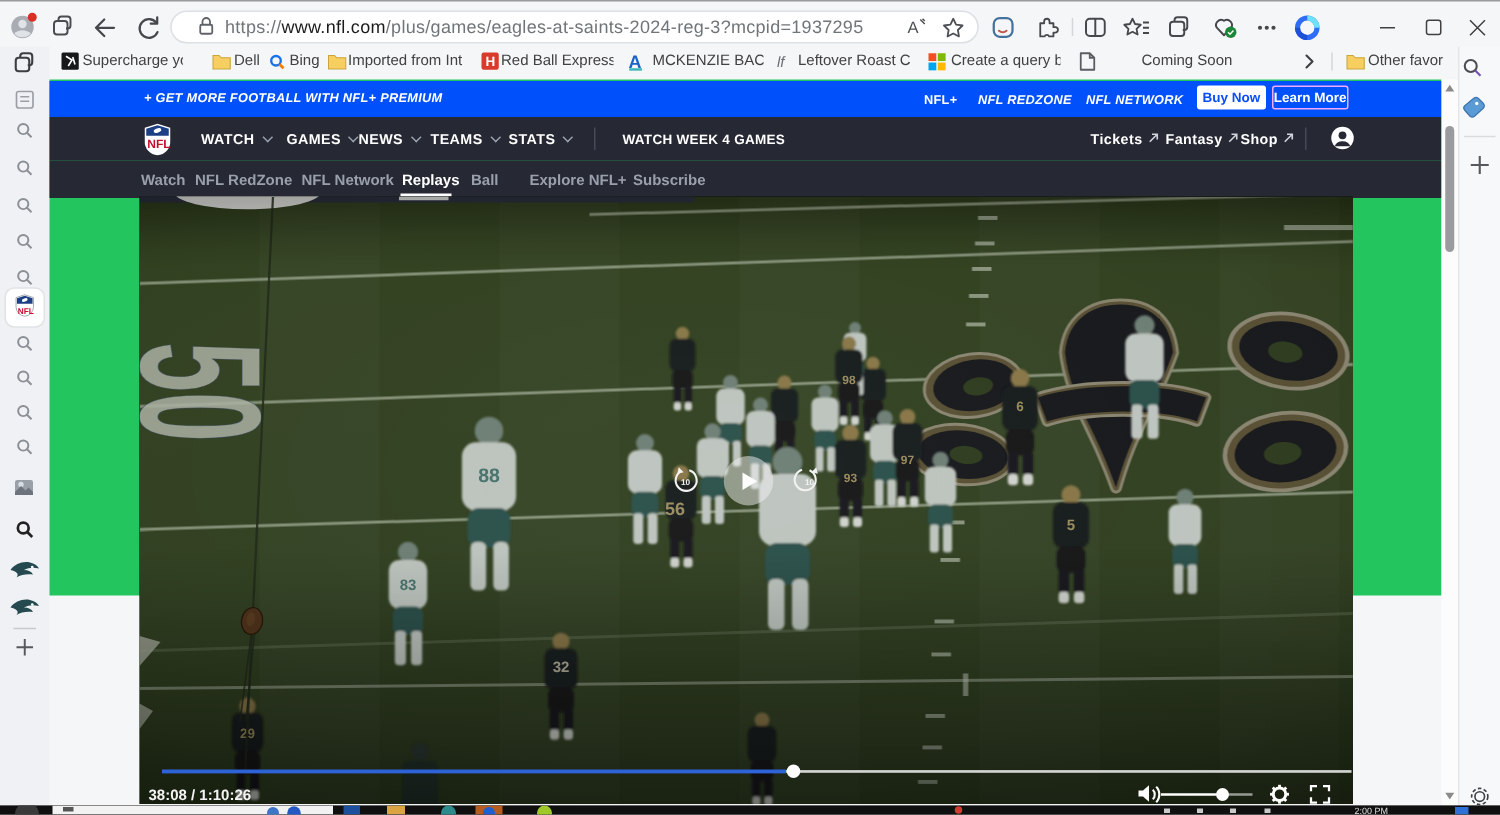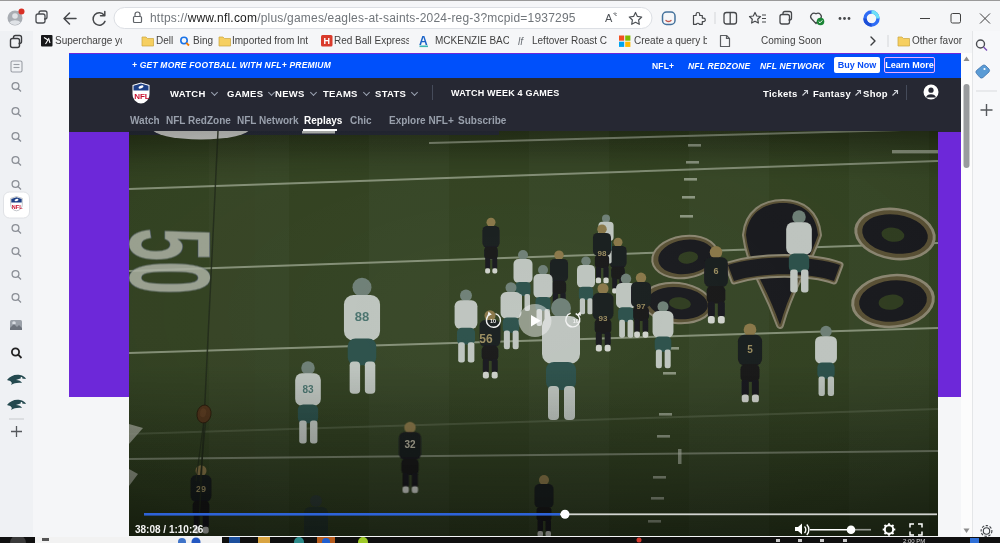--- a/index.html
+++ b/index.html
@@ -1,21 +1,21 @@
 <!DOCTYPE html>
 <html><head>
 <meta charset="utf-8">
 <style>
   html,body{margin:0;padding:0;width:1000px;height:543px;overflow:hidden;background:#f5f6f8;font-family:"Liberation Sans",sans-serif;}
   .abs{position:absolute;}
   #toolbar{position:absolute;left:0;top:0;width:1000px;height:31px;background:#f5f6f8;border-top:1px solid #9a9a9a;box-sizing:border-box;}
   #bookmarks{position:absolute;left:0;top:31px;width:1000px;height:22px;background:#f5f6f8;}
   .bmitem{position:absolute;top:4px;height:14px;font-size:10px;color:#414141;white-space:nowrap;}
   #leftrail{position:absolute;left:0;top:31px;width:33px;height:506px;background:#eff1f4;}
-  #page{position:absolute;left:33px;top:53px;width:928px;height:344px;background:#6d28d9;margin-left:36px;}
+  #page{position:absolute;left:33px;top:53px;width:928px;height:344px;background:#22c55e;}
   #banner{position:absolute;left:0px;top:1px;width:928px;height:24px;background:#0050fb;}
   #nav{position:absolute;left:0px;top:25px;width:928px;height:29px;background:#262833;}
   #subnav{position:absolute;left:0px;top:54px;width:928px;height:25px;background:#262833;}
   .navitem{color:#fff;font-weight:bold;font-size:9.5px;letter-spacing:.3px;position:absolute;top:10px;}
   .chev{display:inline-block;width:4px;height:4px;border-right:1.3px solid #9aa2b1;border-bottom:1.3px solid #9aa2b1;transform:rotate(45deg);margin-left:3px;vertical-align:2px;}
   .subitem{color:#99a0ac;font-weight:bold;font-size:10px;position:absolute;top:8px;}
   #scrollbar{position:absolute;left:961px;top:53px;width:11px;height:484px;background:#fcfcfc;}
   #rightbar{position:absolute;left:972px;top:31px;width:28px;height:506px;background:#f7f8fa;border-left:1px solid #e4e6e8;box-sizing:border-box;}
   #taskbar{position:absolute;left:0;top:537px;width:1000px;height:6px;background:#0d0d0d;}
   svg text{font-family:"Liberation Sans",sans-serif;}
@@ -241,21 +241,21 @@
       <circle cx="8" cy="6.2" r="2.6" fill="#262833"></circle>
       <path d="M2.8,13.5 a5.5,5 0 0 1 10.4,0 Z" fill="#262833"></path>
     </svg>
   </div>
   <div id="subnav">
     <div class="subitem" style="left:61px;">Watch</div>
     <div class="subitem" style="left:97px;">NFL RedZone</div>
     <div class="subitem" style="left:168px;">NFL Network</div>
     <div class="subitem" style="left:235px;color:#fff;">Replays</div>
     <div class="abs" style="left:234px;top:22px;width:34px;height:2px;background:#fff;"></div>
-    <div class="subitem" style="left:281px;">Chic</div>
+    <div class="subitem" style="left:281px;">Ball</div>
     <div class="subitem" style="left:320px;">Explore NFL+</div>
     <div class="subitem" style="left:389px;">Subscribe</div>
   </div>
   <div class="abs" id="videowrap" style="left:60px;top:78px;width:809px;height:405px;background:#000;">
   <svg width="809" height="405" viewBox="0 0 809 405">
     <defs>
       <linearGradient id="gfield" x1="0" y1="0" x2="0" y2="1">
         <stop offset="0" stop-color="#293618"></stop>
         <stop offset=".08" stop-color="#31411f"></stop>
         <stop offset=".5" stop-color="#314020"></stop>

